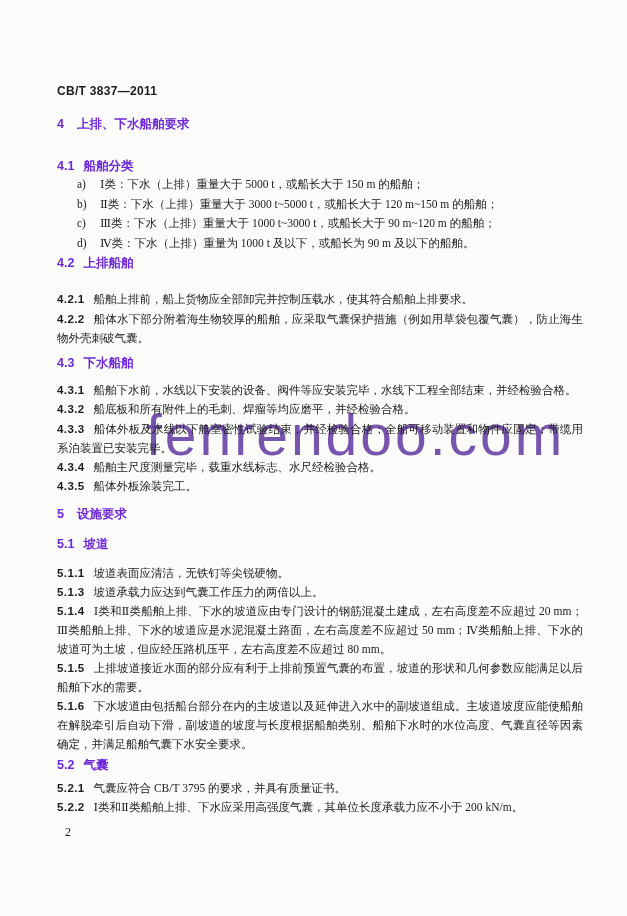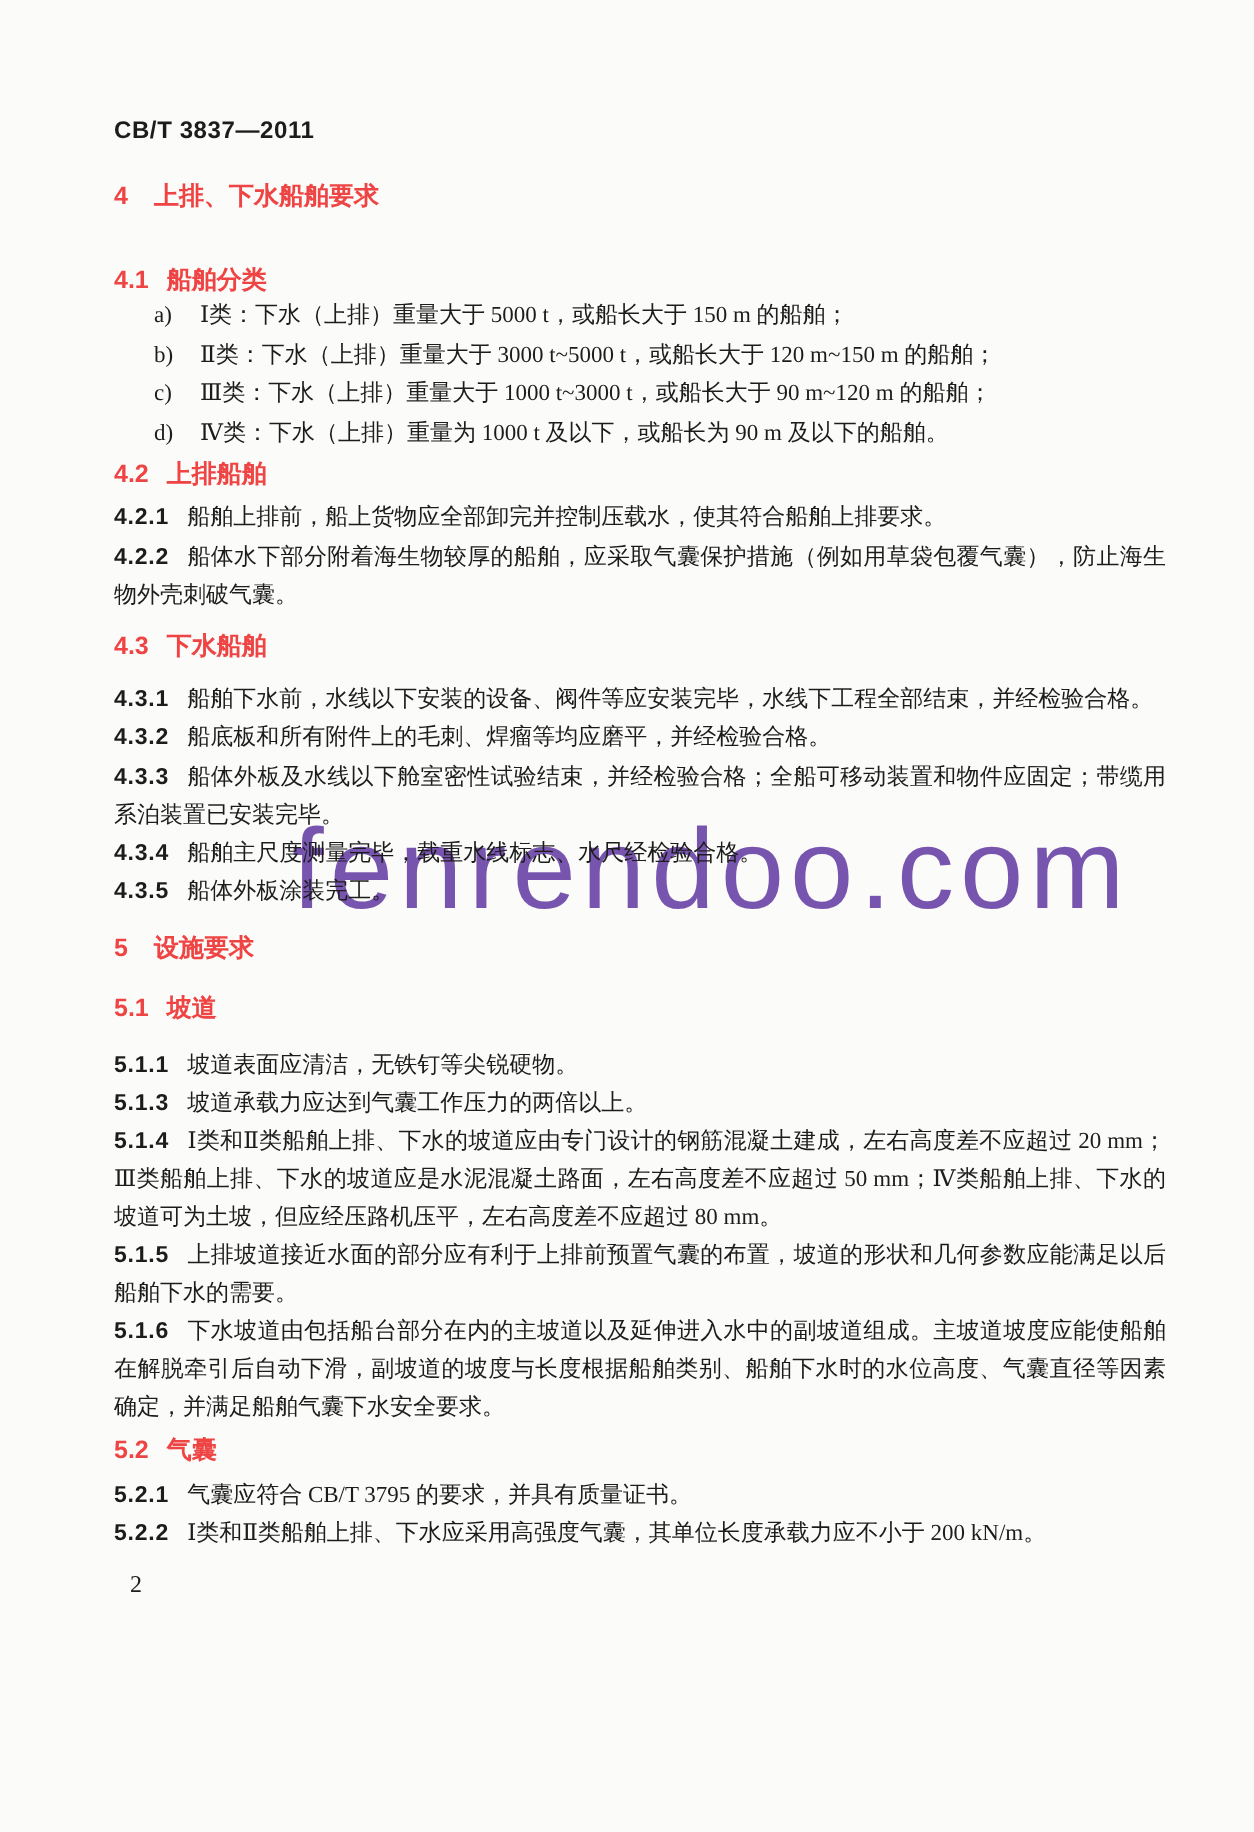--- a/index.html
+++ b/index.html
@@ -1,28 +1,28 @@
 <!DOCTYPE html>
 <html><head>
 <meta charset="utf-8">
 <style>
   html,body{margin:0;padding:0;background:#e8e8e6;}
   .page{
     position:relative;width:627px;height:916px;background:#fbfbf9;
     font-family:"Liberation Serif","DejaVu Serif",serif;color:#1c1c1c;
     overflow:hidden;box-sizing:border-box;
   }
-  .inner{padding:58px 44px 0 57px;position:relative;z-index:2;}
+  .inner{padding:84px 44px 0 57px;position:relative;z-index:2;}
   .doc-number{
     font-family:"Liberation Sans","DejaVu Sans",sans-serif;
     font-weight:700;font-size:12px;line-height:14px;letter-spacing:.3px;margin:0;
   }
   .h{
     font-family:"Liberation Sans","DejaVu Sans",sans-serif;
-    font-weight:700;font-size:12.5px;line-height:16px;margin:0;color:#ef4444;
+    font-weight:700;font-size:12.5px;line-height:16px;margin:0;color:#6d28d9;
   }
   .h .hnum{margin-right:13px;}
   .h.sub .hnum{margin-right:9px;}
   .p{font-size:11.5px;line-height:19px;margin:0;text-align:justify;}
   .cnum{
     font-family:"Liberation Sans","DejaVu Sans",sans-serif;
     font-weight:700;margin-right:9px;letter-spacing:.4px;font-size:11.5px;
   }
   .intro{text-indent:18px;text-align:left;line-height:19px;}
   .list{margin-top:1px;}
@@ -31,21 +31,21 @@
   .li .litext{flex:1;}
   .watermark{
     position:absolute;left:146px;top:405px;z-index:1;
     font-family:"Liberation Sans","DejaVu Sans",sans-serif;
     font-size:57px;line-height:60px;letter-spacing:3px;
     color:#4c1d95;opacity:.75;white-space:nowrap;user-select:none;
   }
   .page-number{font-size:12px;margin:8px 0 0 8px;line-height:14px;}
   
   .mt1{margin-top:1px}.mt2{margin-top:2px}.mt3{margin-top:3px}
-  .mt5{margin-top:5px}.mt6{margin-top:6px}.mt7{margin-top:7px}.mt8{margin-top:8px}
+  .mt5{margin-top:19px}.mt6{margin-top:6px}.mt7{margin-top:7px}.mt8{margin-top:8px}
   .mt10{margin-top:10px}.mt12{margin-top:12px}.mt14{margin-top:14px}
   .mt18{margin-top:18px}.mt26{margin-top:26px}
 </style>
 </head>
 <body>
 
 <div class="page">
 
   <div class="watermark">fenrendoo.com</div>
 

